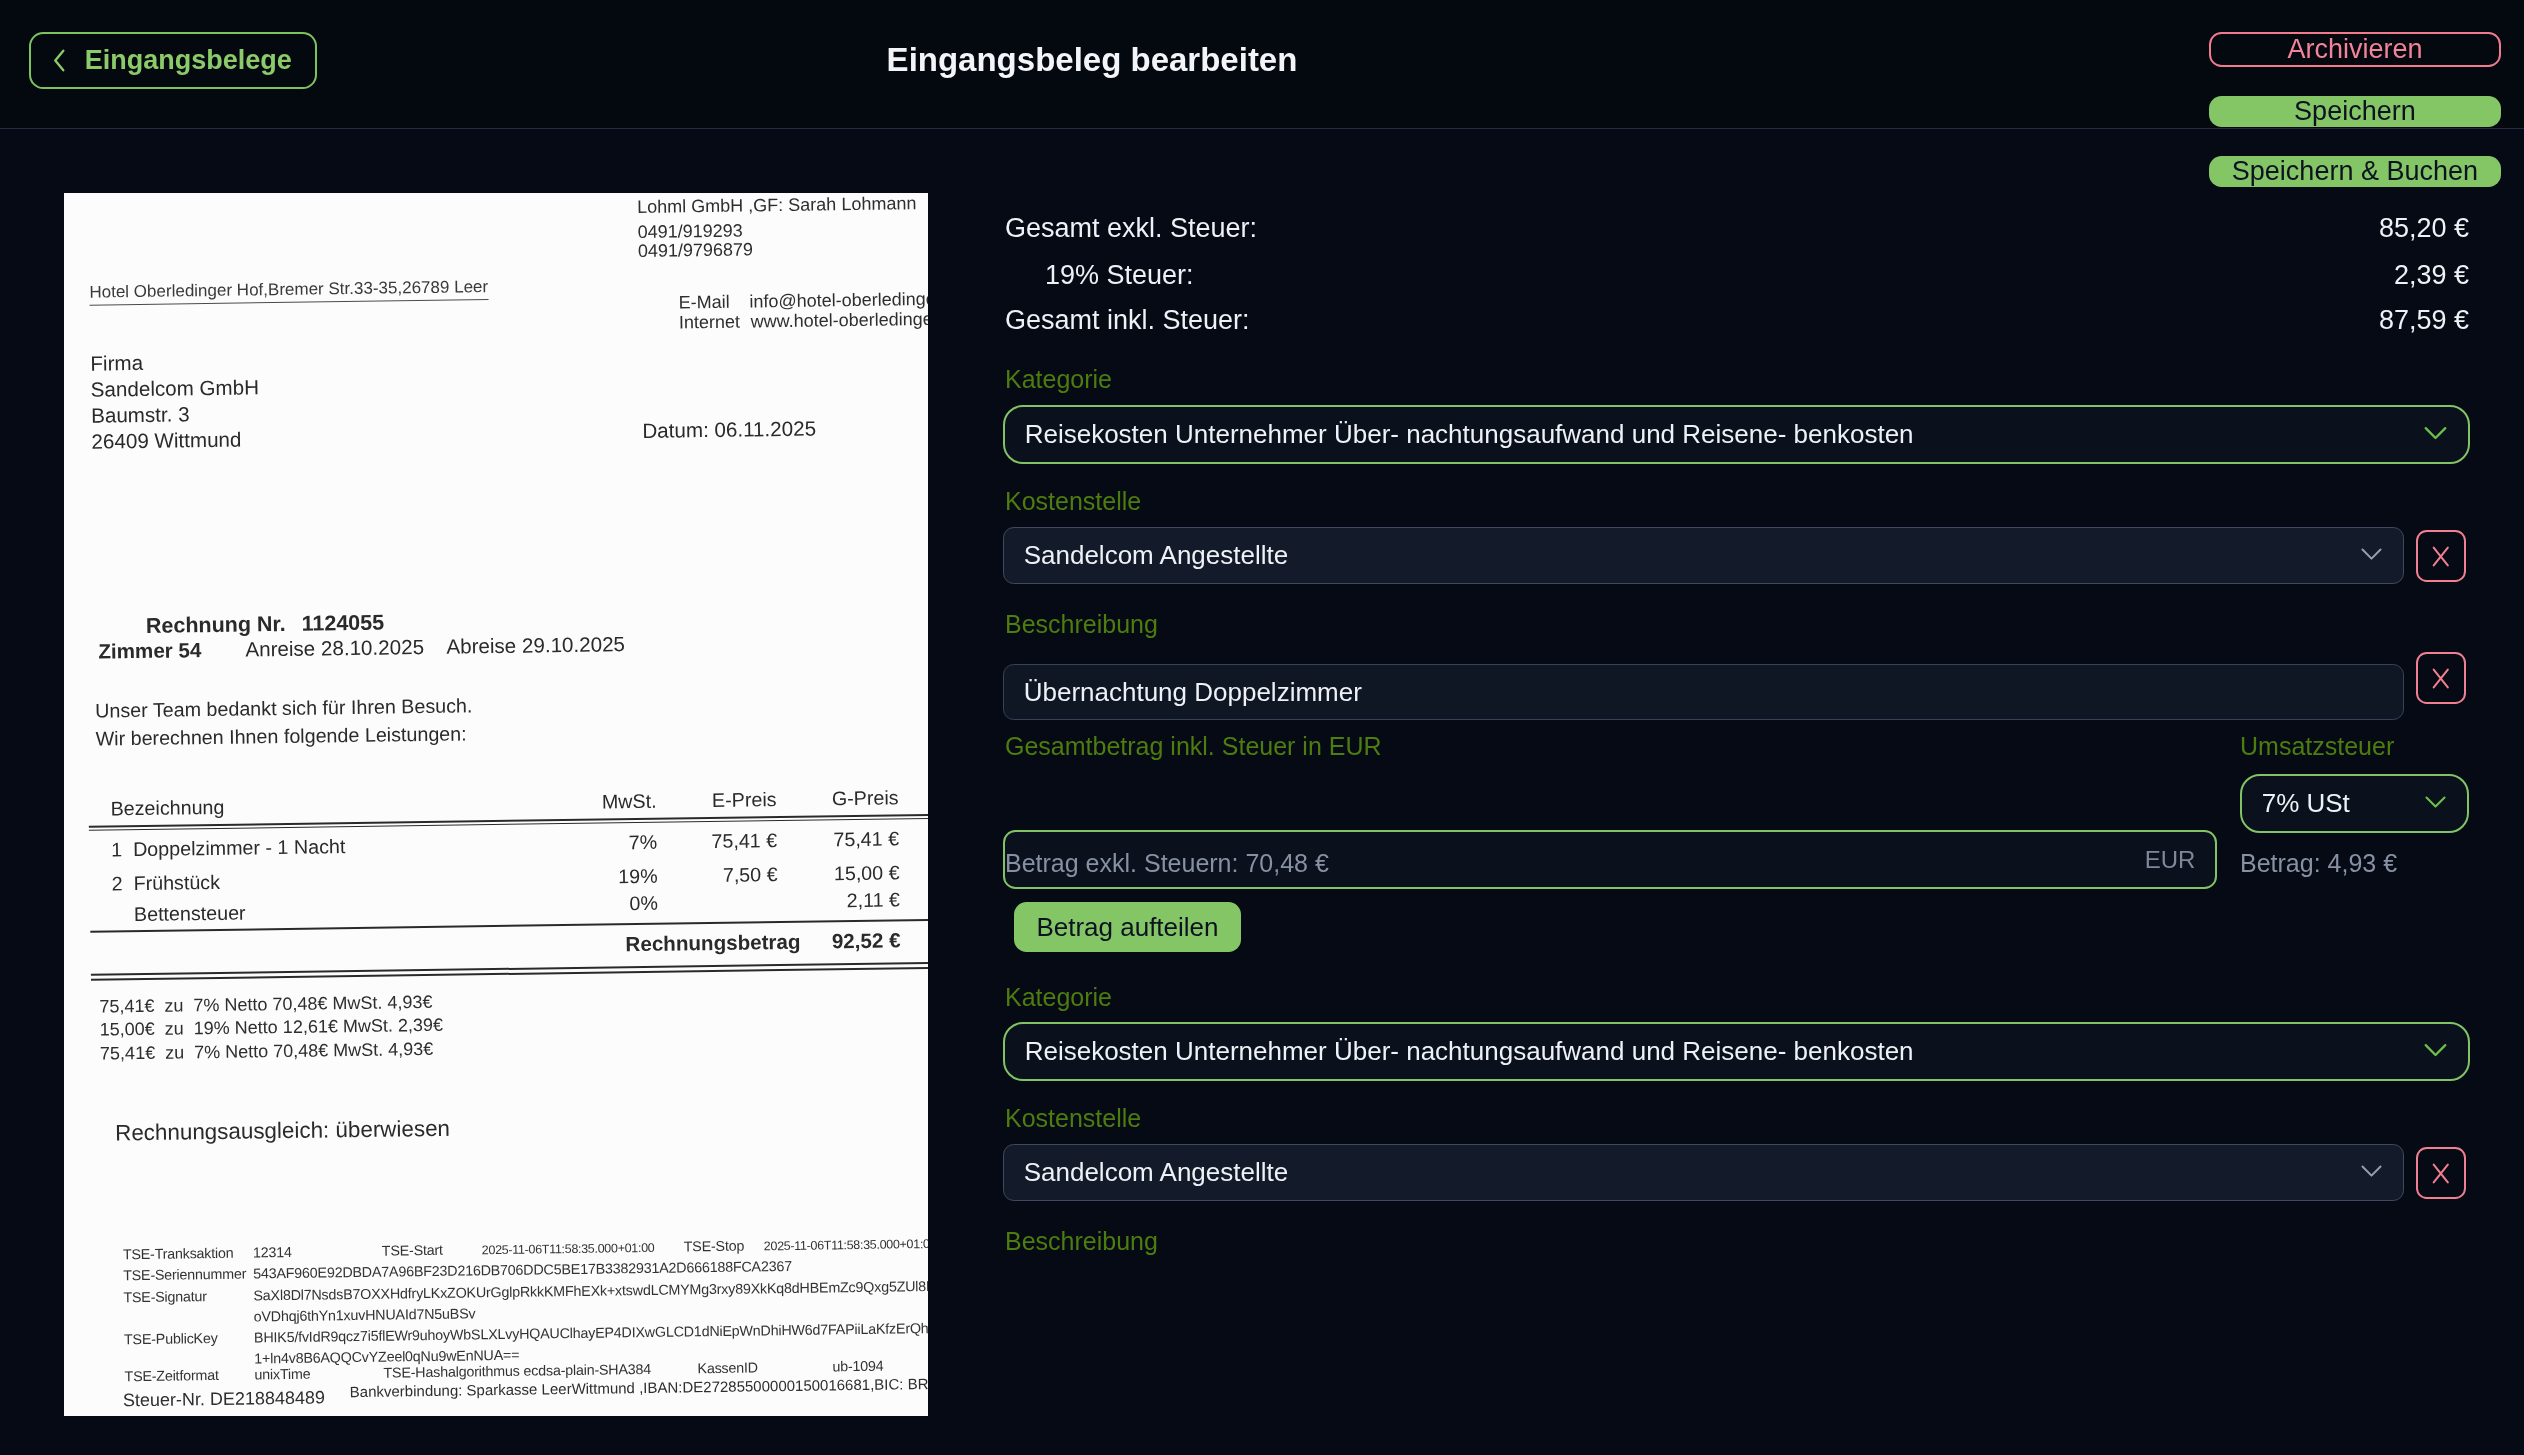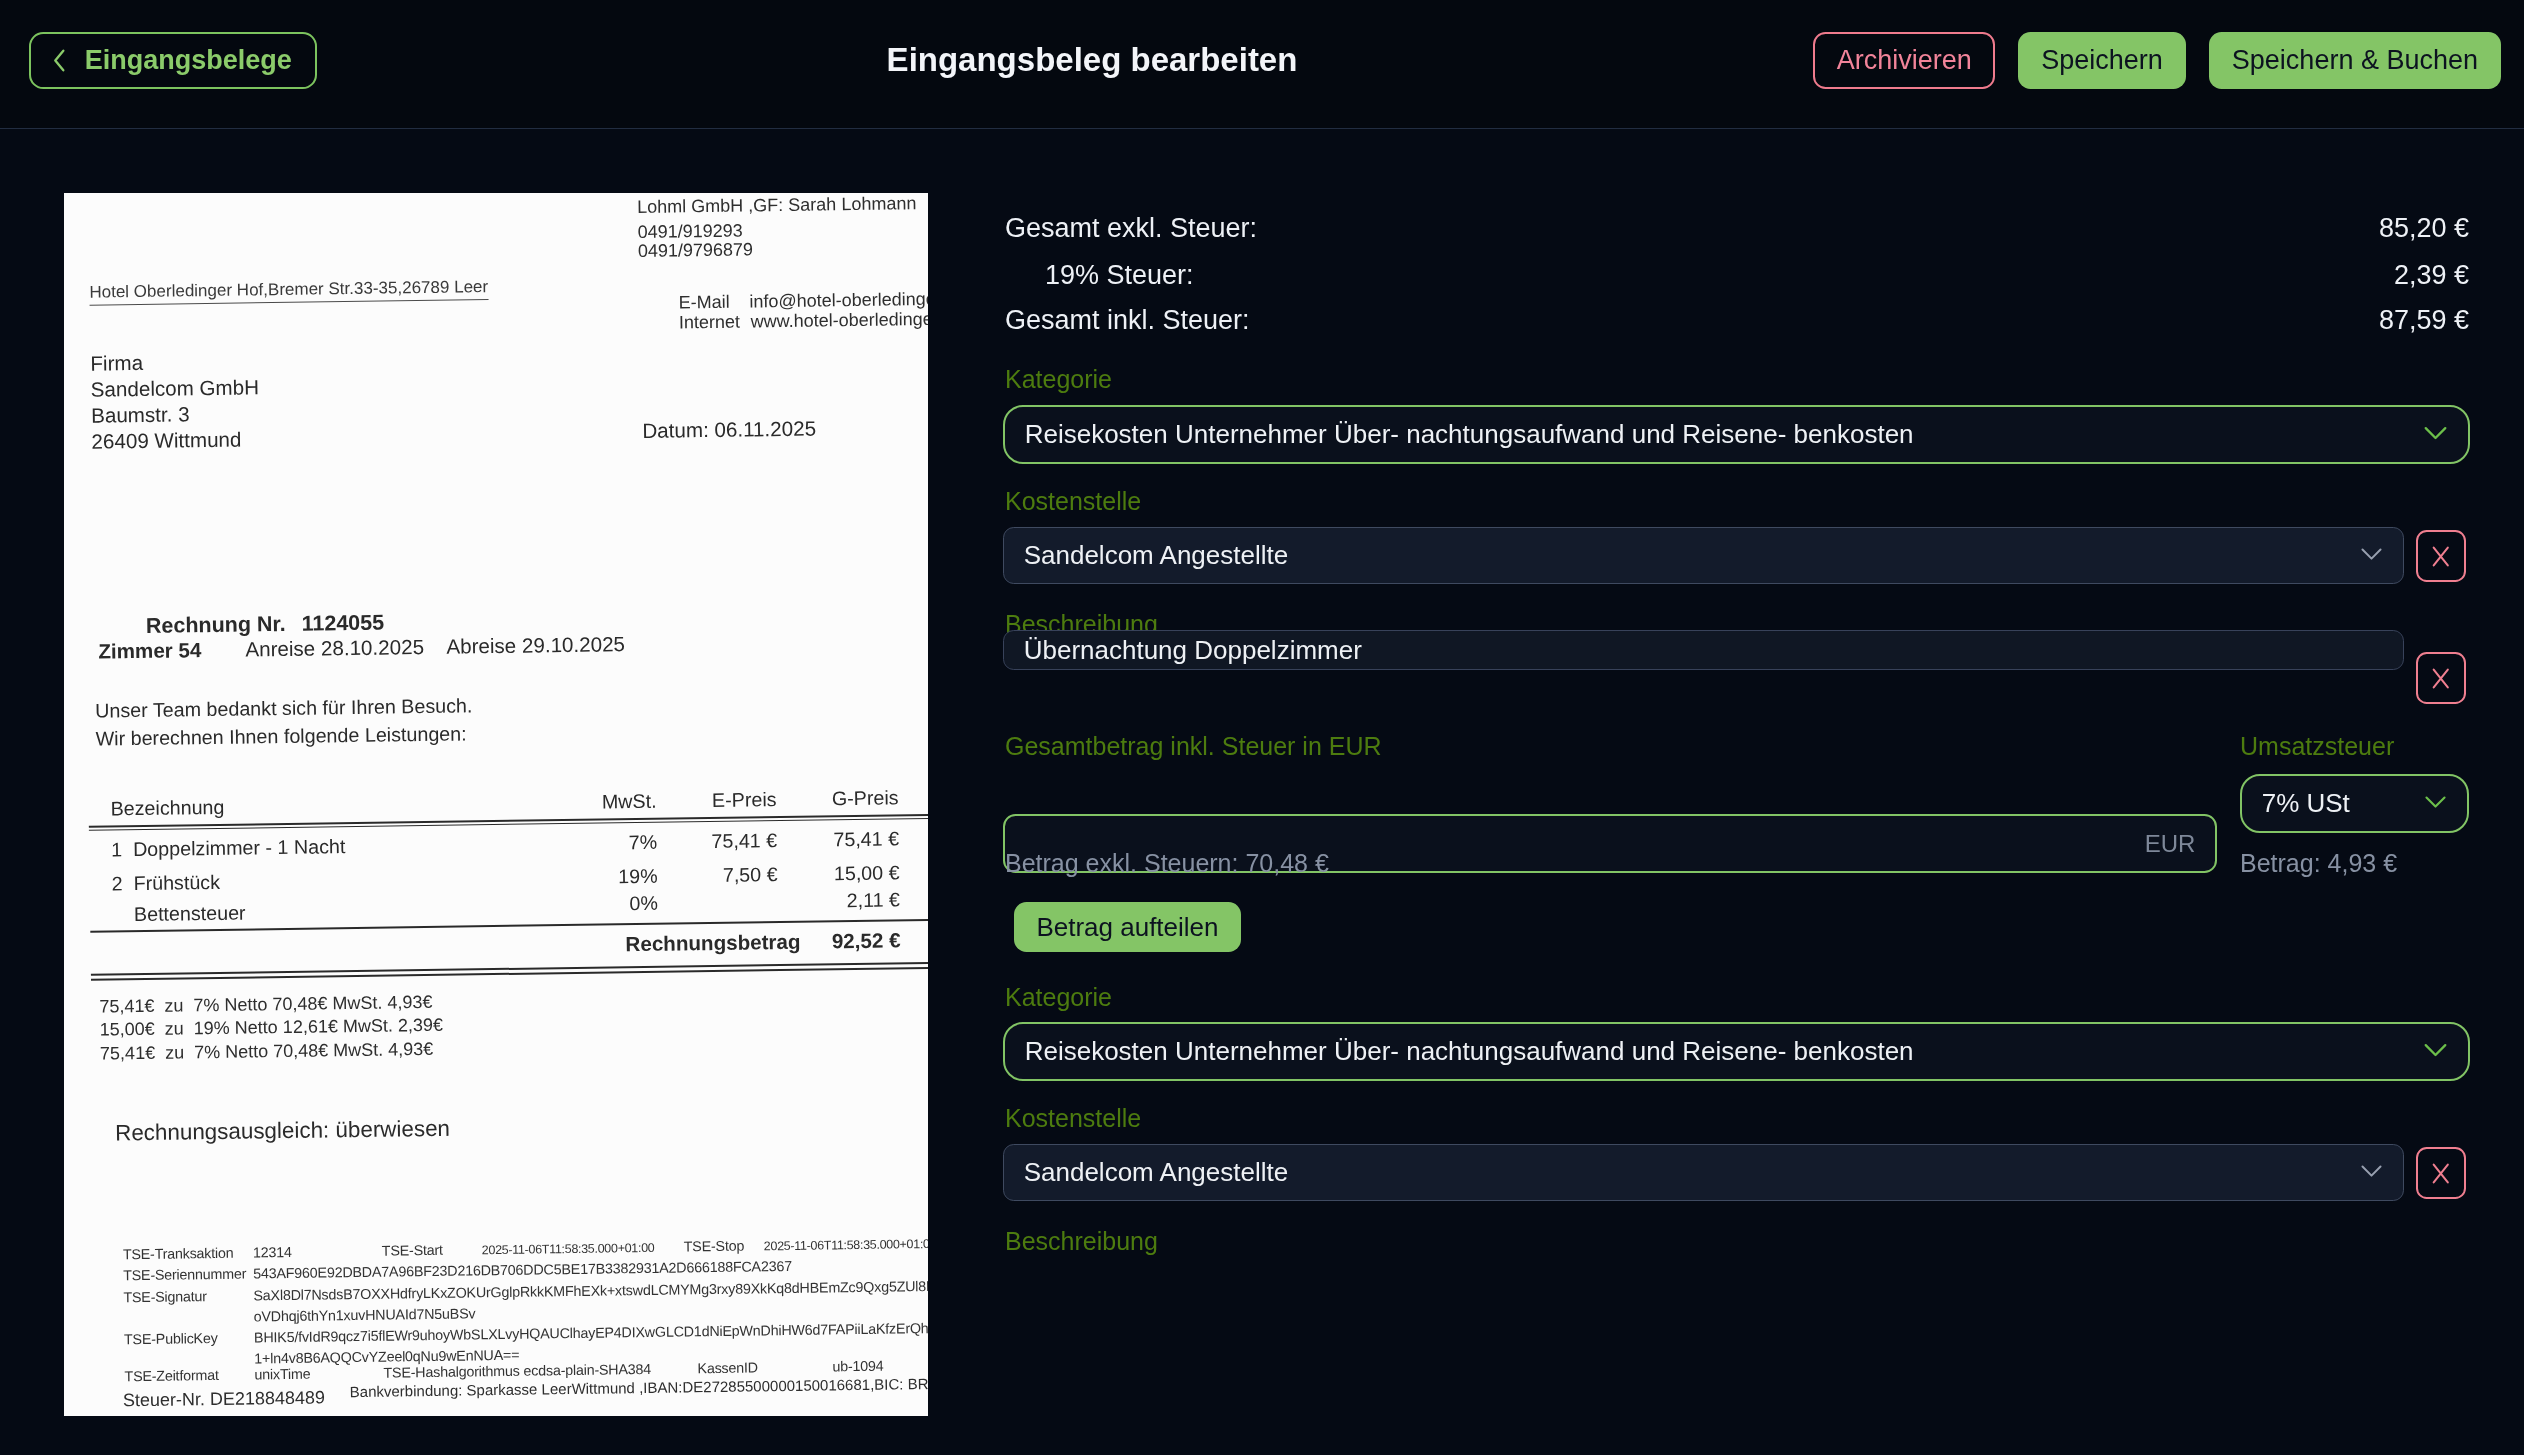--- a/index.html
+++ b/index.html
@@ -5,21 +5,21 @@
   html,body{margin:0;padding:0;background:#050a14;}
   *{box-sizing:border-box;font-family:"Liberation Sans",sans-serif;}
   .app{position:relative;width:2525px;height:1456px;background:#050a14;overflow:hidden;}
   .abs{position:absolute;}
 
   
   .header{position:absolute;left:0;top:0;width:2525px;height:129px;border-bottom:1.8px solid #222d41;background:#04080f;}
   .back-btn{position:absolute;left:29px;top:32px;height:57px;display:flex;align-items:center;gap:14.3px;
     padding:0 23px 0 18px;border:2.2px solid #7cc35e;border-radius:14.3px;color:#8bcb6a;font-size:27px;cursor:pointer;background:transparent;font-weight:bold;}
   .page-title{position:absolute;left:1092px;top:41px;transform:translateX(-50%);font-size:33px;font-weight:700;color:#f3f5f9;white-space:nowrap;}
-  .header-actions{position:absolute;right:24px;top:32px;display:flex;gap:23px;height:57px;}
+  .header-actions{position:absolute;right:24px;top:32px;display:flex;gap:29px;height:57px;flex-direction:column;}
   .btn{height:57px;display:flex;align-items:center;justify-content:center;border-radius:12.5px;font-size:27px;cursor:pointer;white-space:nowrap;}
   .btn-outline-red{border:2.2px solid #ef7b8d;color:#f2849a;background:transparent;padding:0 21.5px;}
   .btn-green{background:#84c566;color:#0c1220;border:none;padding:0 23px;}
 
   
   .sumlabel{font-size:27px;color:#eef1f6;white-space:nowrap;}
   .sumval{font-size:27px;color:#eef1f6;text-align:right;white-space:nowrap;}
   .lbl{font-size:25px;color:#4d7c0f;white-space:nowrap;}
   .select{display:flex;align-items:center;}
   .sel-green{border:2.2px solid #82c465;background:#0a101c;border-radius:20px;}
@@ -101,21 +101,21 @@
   </div>
   <button class="xbtn" style="left:2416px;top:530px;">
     <span style="display:flex;">
       <svg width="21.5" height="23" viewBox="0 0 24 26">
           <path d="M4 3 L20 23 M20 3 L4 23" fill="none" stroke="#f07f90" stroke-width="2.3" stroke-linecap="round"></path>
         </svg>
     </span>
   </button>
 
   <div class="abs lbl" style="left:1005px;top:610px;">Beschreibung</div>
-  <div class="abs input input-gray" style="left:1003px;top:630px;width:1401px;height:40px;">
+  <div class="abs input input-gray" style="left:1003px;top:664px;width:1401px;height:56px;">
     <input type="text" value="Übernachtung Doppelzimmer" style="">
   </div>
   <button class="xbtn" style="left:2416px;top:652px;">
     <span style="display:flex;">
       <svg width="21.5" height="23" viewBox="0 0 24 26">
           <path d="M4 3 L20 23 M20 3 L4 23" fill="none" stroke="#f07f90" stroke-width="2.3" stroke-linecap="round"></path>
         </svg>
     </span>
   </button>
 

